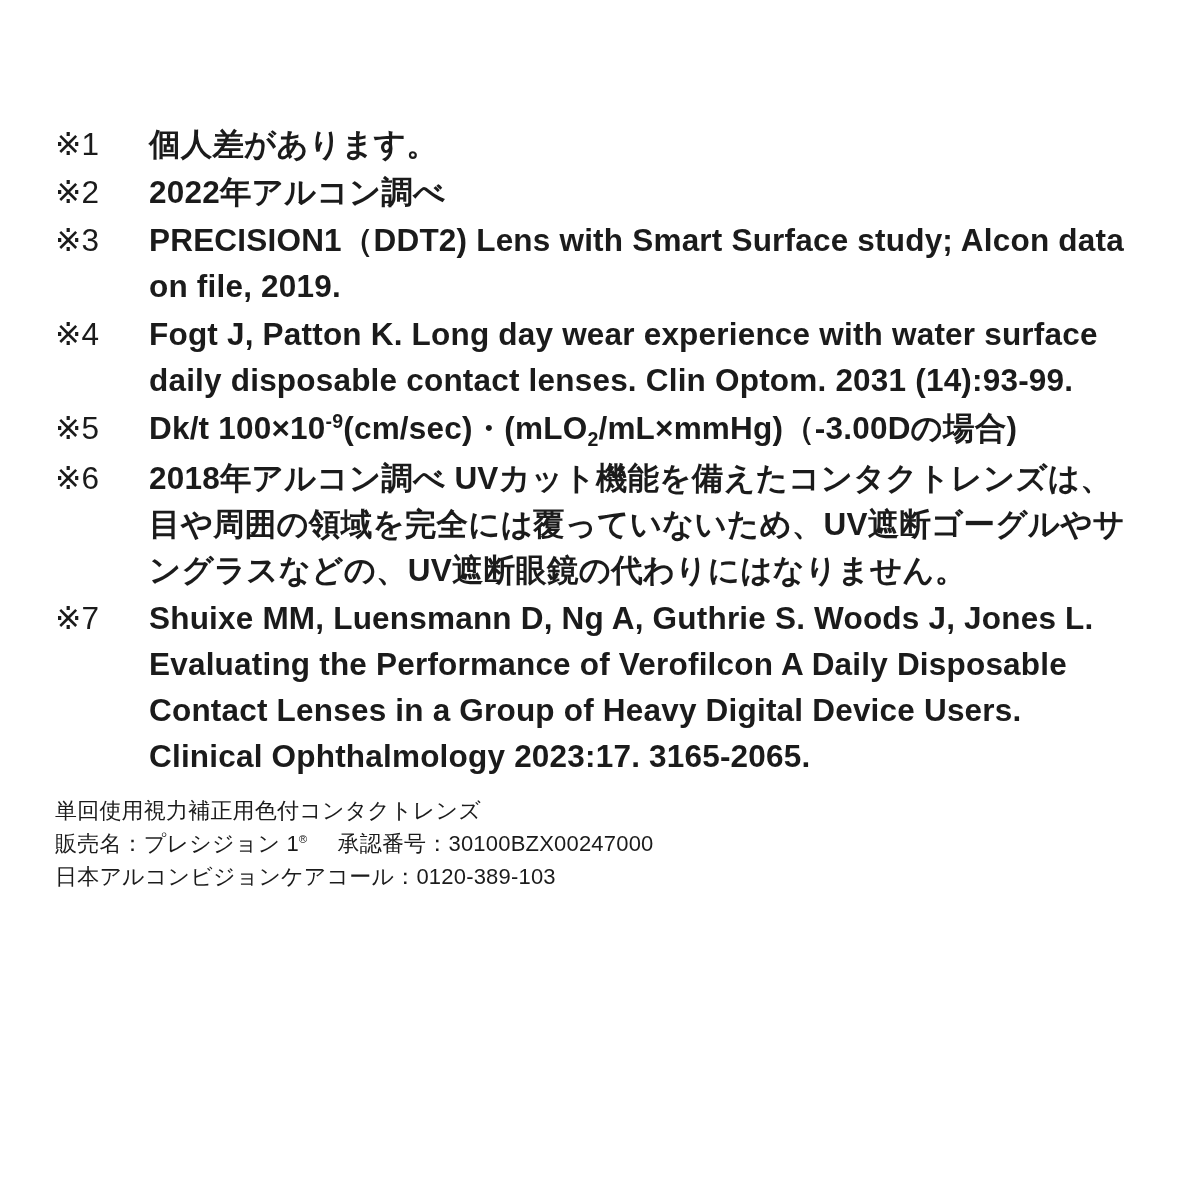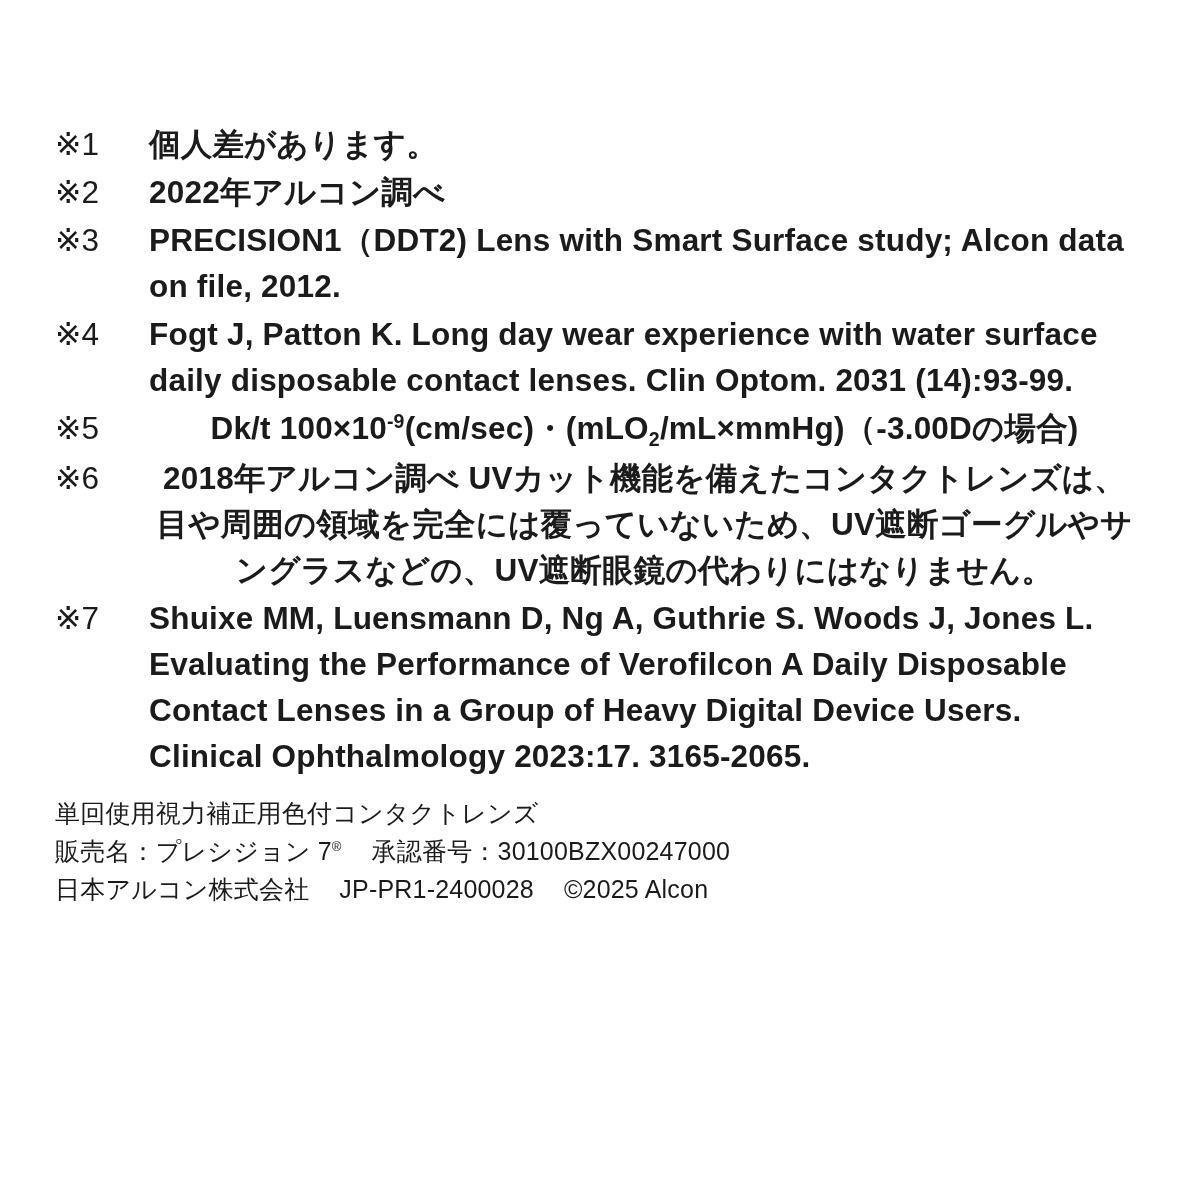--- a/index.html
+++ b/index.html
@@ -41,37 +41,36 @@
     width: 94px;
     white-space: nowrap;
   }
   .footnote .body {
     flex: 1 1 auto;
     max-width: 1000px;
     font-weight: bold;
   }
   .footnote.wide .body {
     max-width: 1010px;
-    text-align: center;
   }
 
   sup, sub {
     font-size: 0.62em;
   }
   sup {
     vertical-align: super;
   }
   sub {
     vertical-align: sub;
   }
 
   
   .product-block {
     margin-top: 14px;
-    font-size: 25px;
+    font-size: 22px;
     line-height: 1.52;
     letter-spacing: 0.2px;
   }
   .product-line {
     white-space: pre;
   }
   .reg {
     font-size: 0.52em;
     vertical-align: super;
   }
@@ -89,21 +88,21 @@
       <span class="body">個人差があります。</span>
     </li>
 
     <li class="footnote">
       <span class="marker">※2</span>
       <span class="body">2022年アルコン調べ</span>
     </li>
 
     <li class="footnote">
       <span class="marker">※3</span>
-      <span class="body">PRECISION1（DDT2) Lens with Smart Surface study; Alcon data on file, 2012.</span>
+      <span class="body">PRECISION1（DDT2) Lens with Smart Surface study; Alcon data on file, 2019.</span>
     </li>
 
     <li class="footnote">
       <span class="marker">※4</span>
       <span class="body">Fogt J, Patton K. Long day wear experience with water surface daily disposable contact lenses. Clin Optom. 2031 (14):93-99.</span>
     </li>
 
     <li class="footnote wide">
       <span class="marker">※5</span>
       <span class="body"><span>Dk/t 100×10</span><sup>-9</sup><span>(cm/sec)・(mLO</span><sub>2</sub><span>/mL×mmHg)（-3.00Dの場合)</span></span>
@@ -118,20 +117,20 @@
       <span class="marker">※7</span>
       <span class="body">Shuixe MM, Luensmann D, Ng A, Guthrie S. Woods J, Jones L. Evaluating the Performance of Verofilcon A Daily Disposable Contact Lenses in a Group of Heavy Digital Device Users. Clinical Ophthalmology 2023:17. 3165-2065.</span>
     </li>
 
   </ul>
 
   <div class="product-block">
 
     <div class="product-line">単回使用視力補正用色付コンタクトレンズ</div>
 
-    <div class="product-line"><span>販売名：プレシジョン 7</span><span class="reg">®</span><span class="gap-lg"></span><span>承認番号：30100BZX00247000</span></div>
+    <div class="product-line"><span>販売名：プレシジョン 1</span><span class="reg">®</span><span class="gap-lg"></span><span>承認番号：30100BZX00247000</span></div>
 
+    <div class="product-line">日本アルコンビジョンケアコール：0120-389-103</div>
 
-    <div class="product-line"><span>日本アルコン株式会社</span><span class="gap-lg"></span><span>JP-PR1-2400028</span><span class="gap-lg"></span><span>©2025 Alcon</span></div>
 
   </div>
 
 </div>
 
 </body></html>

